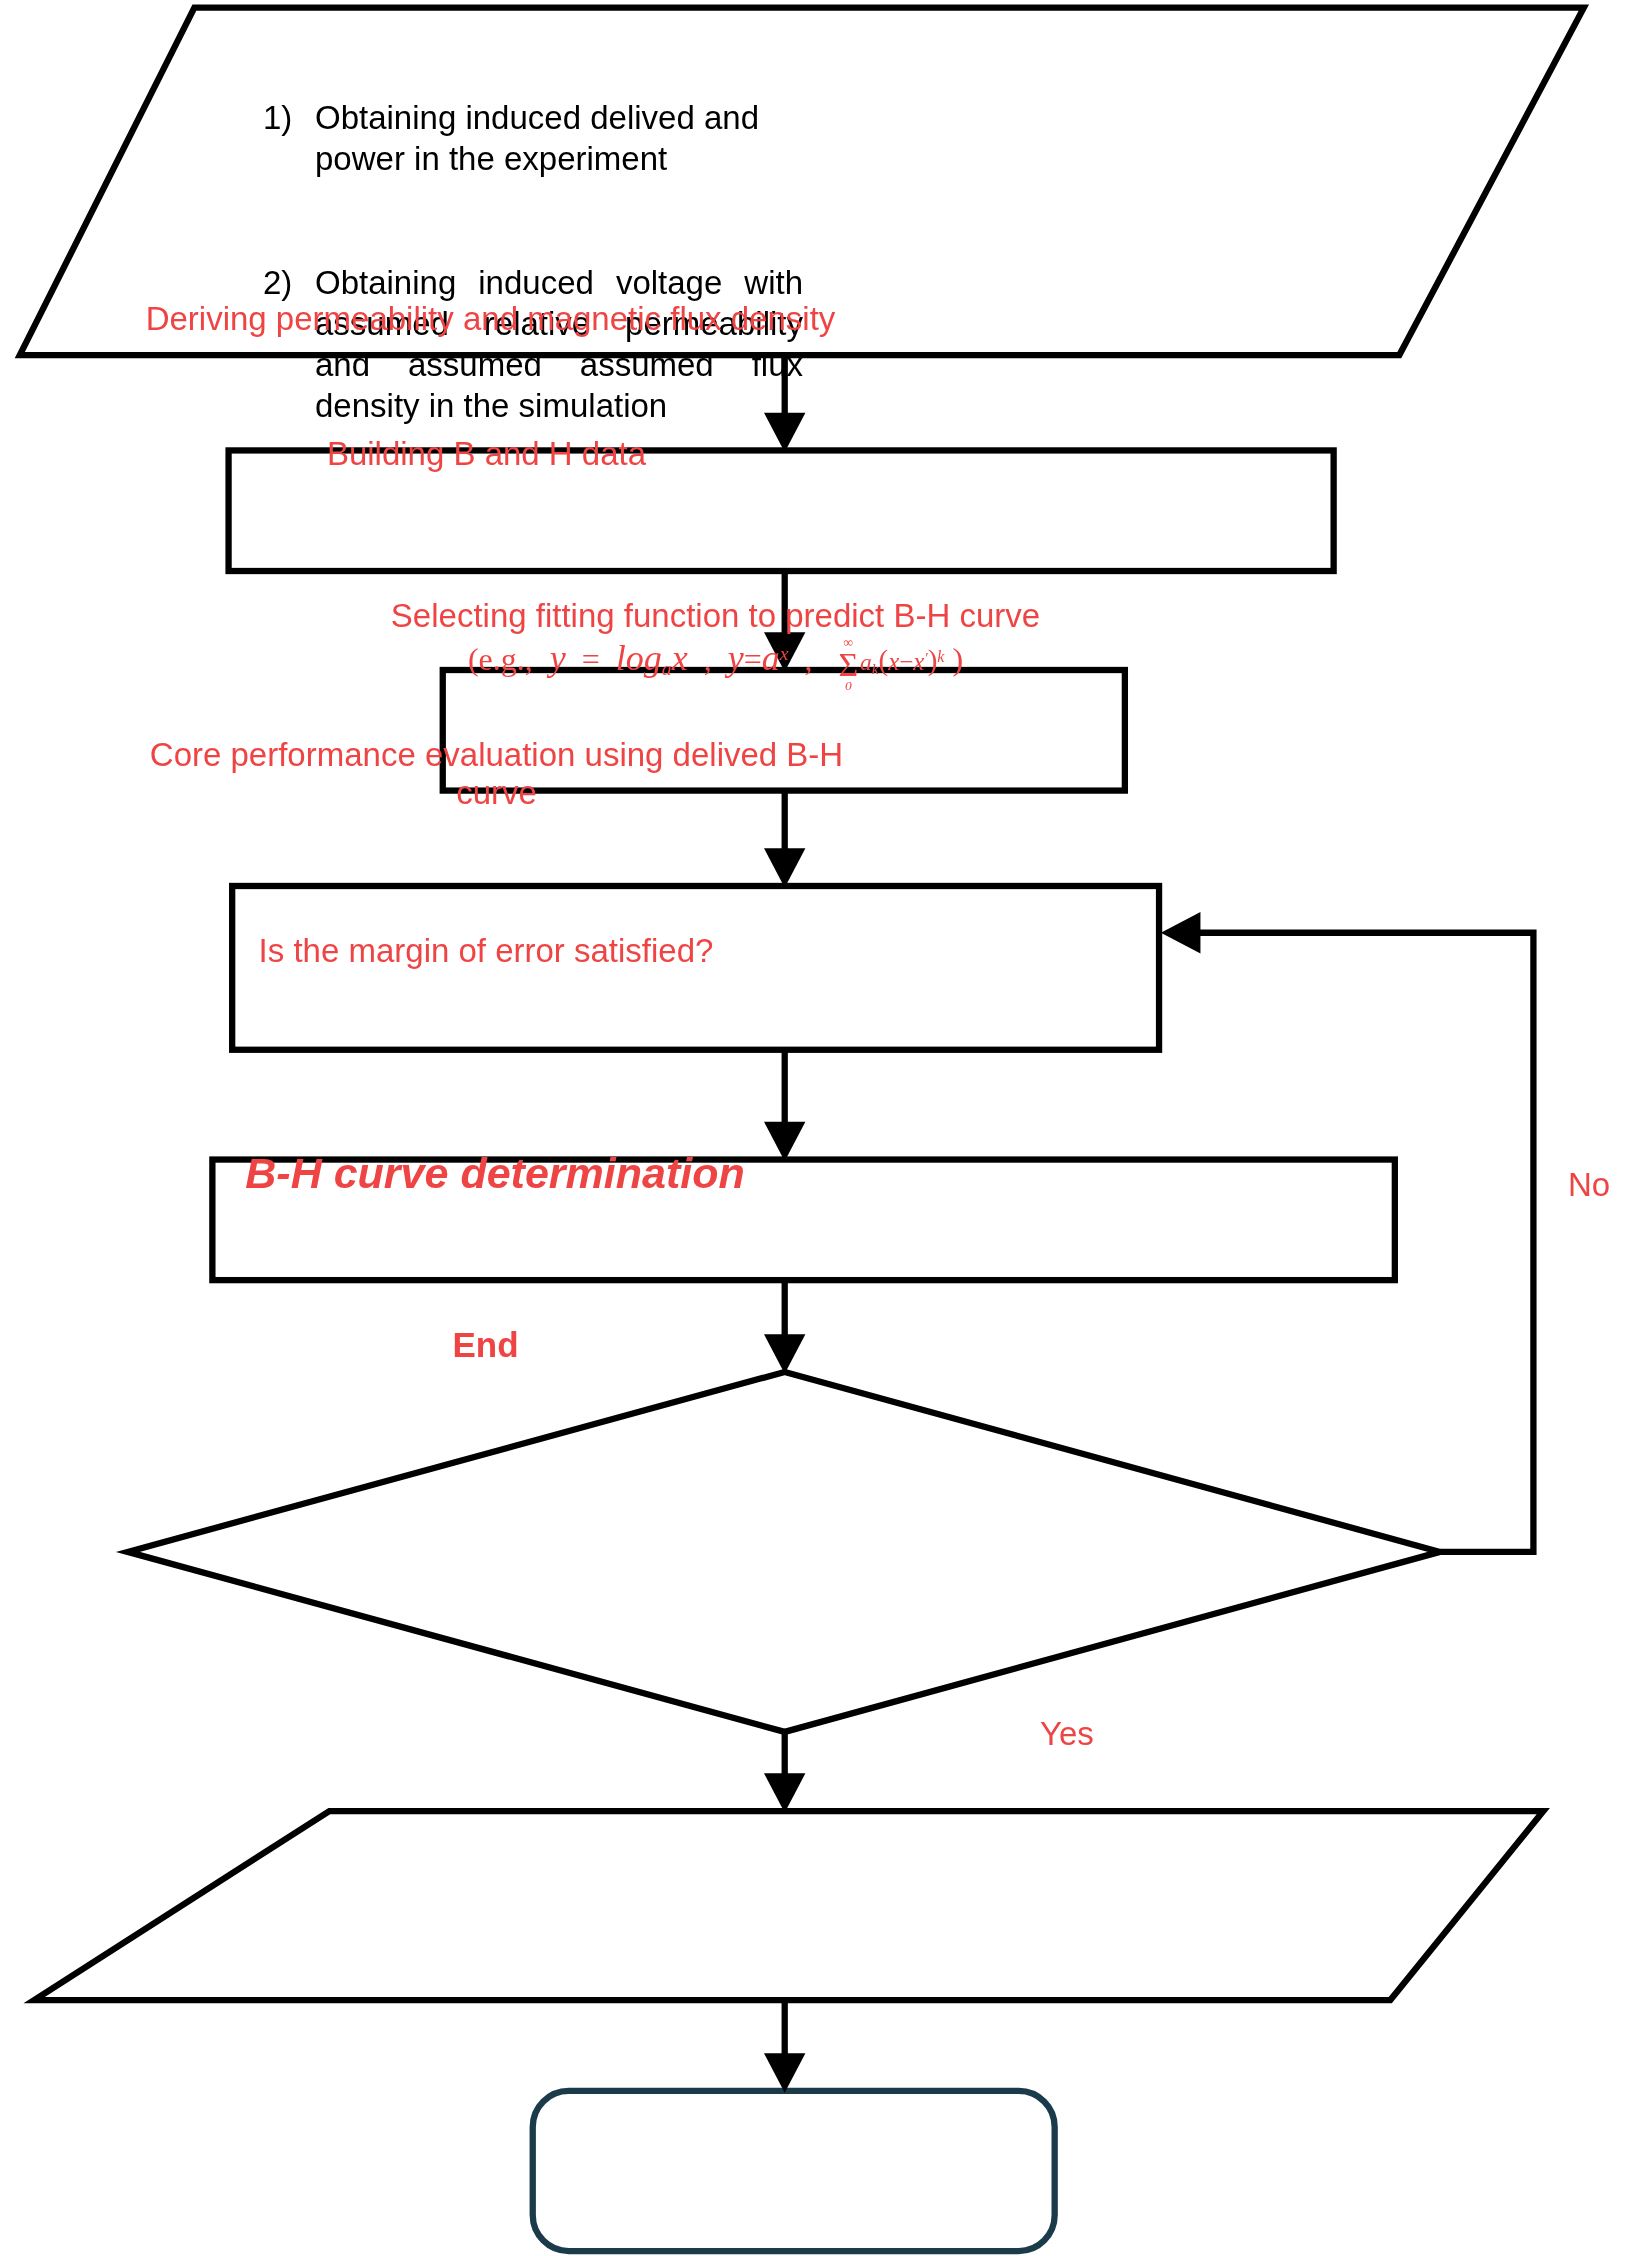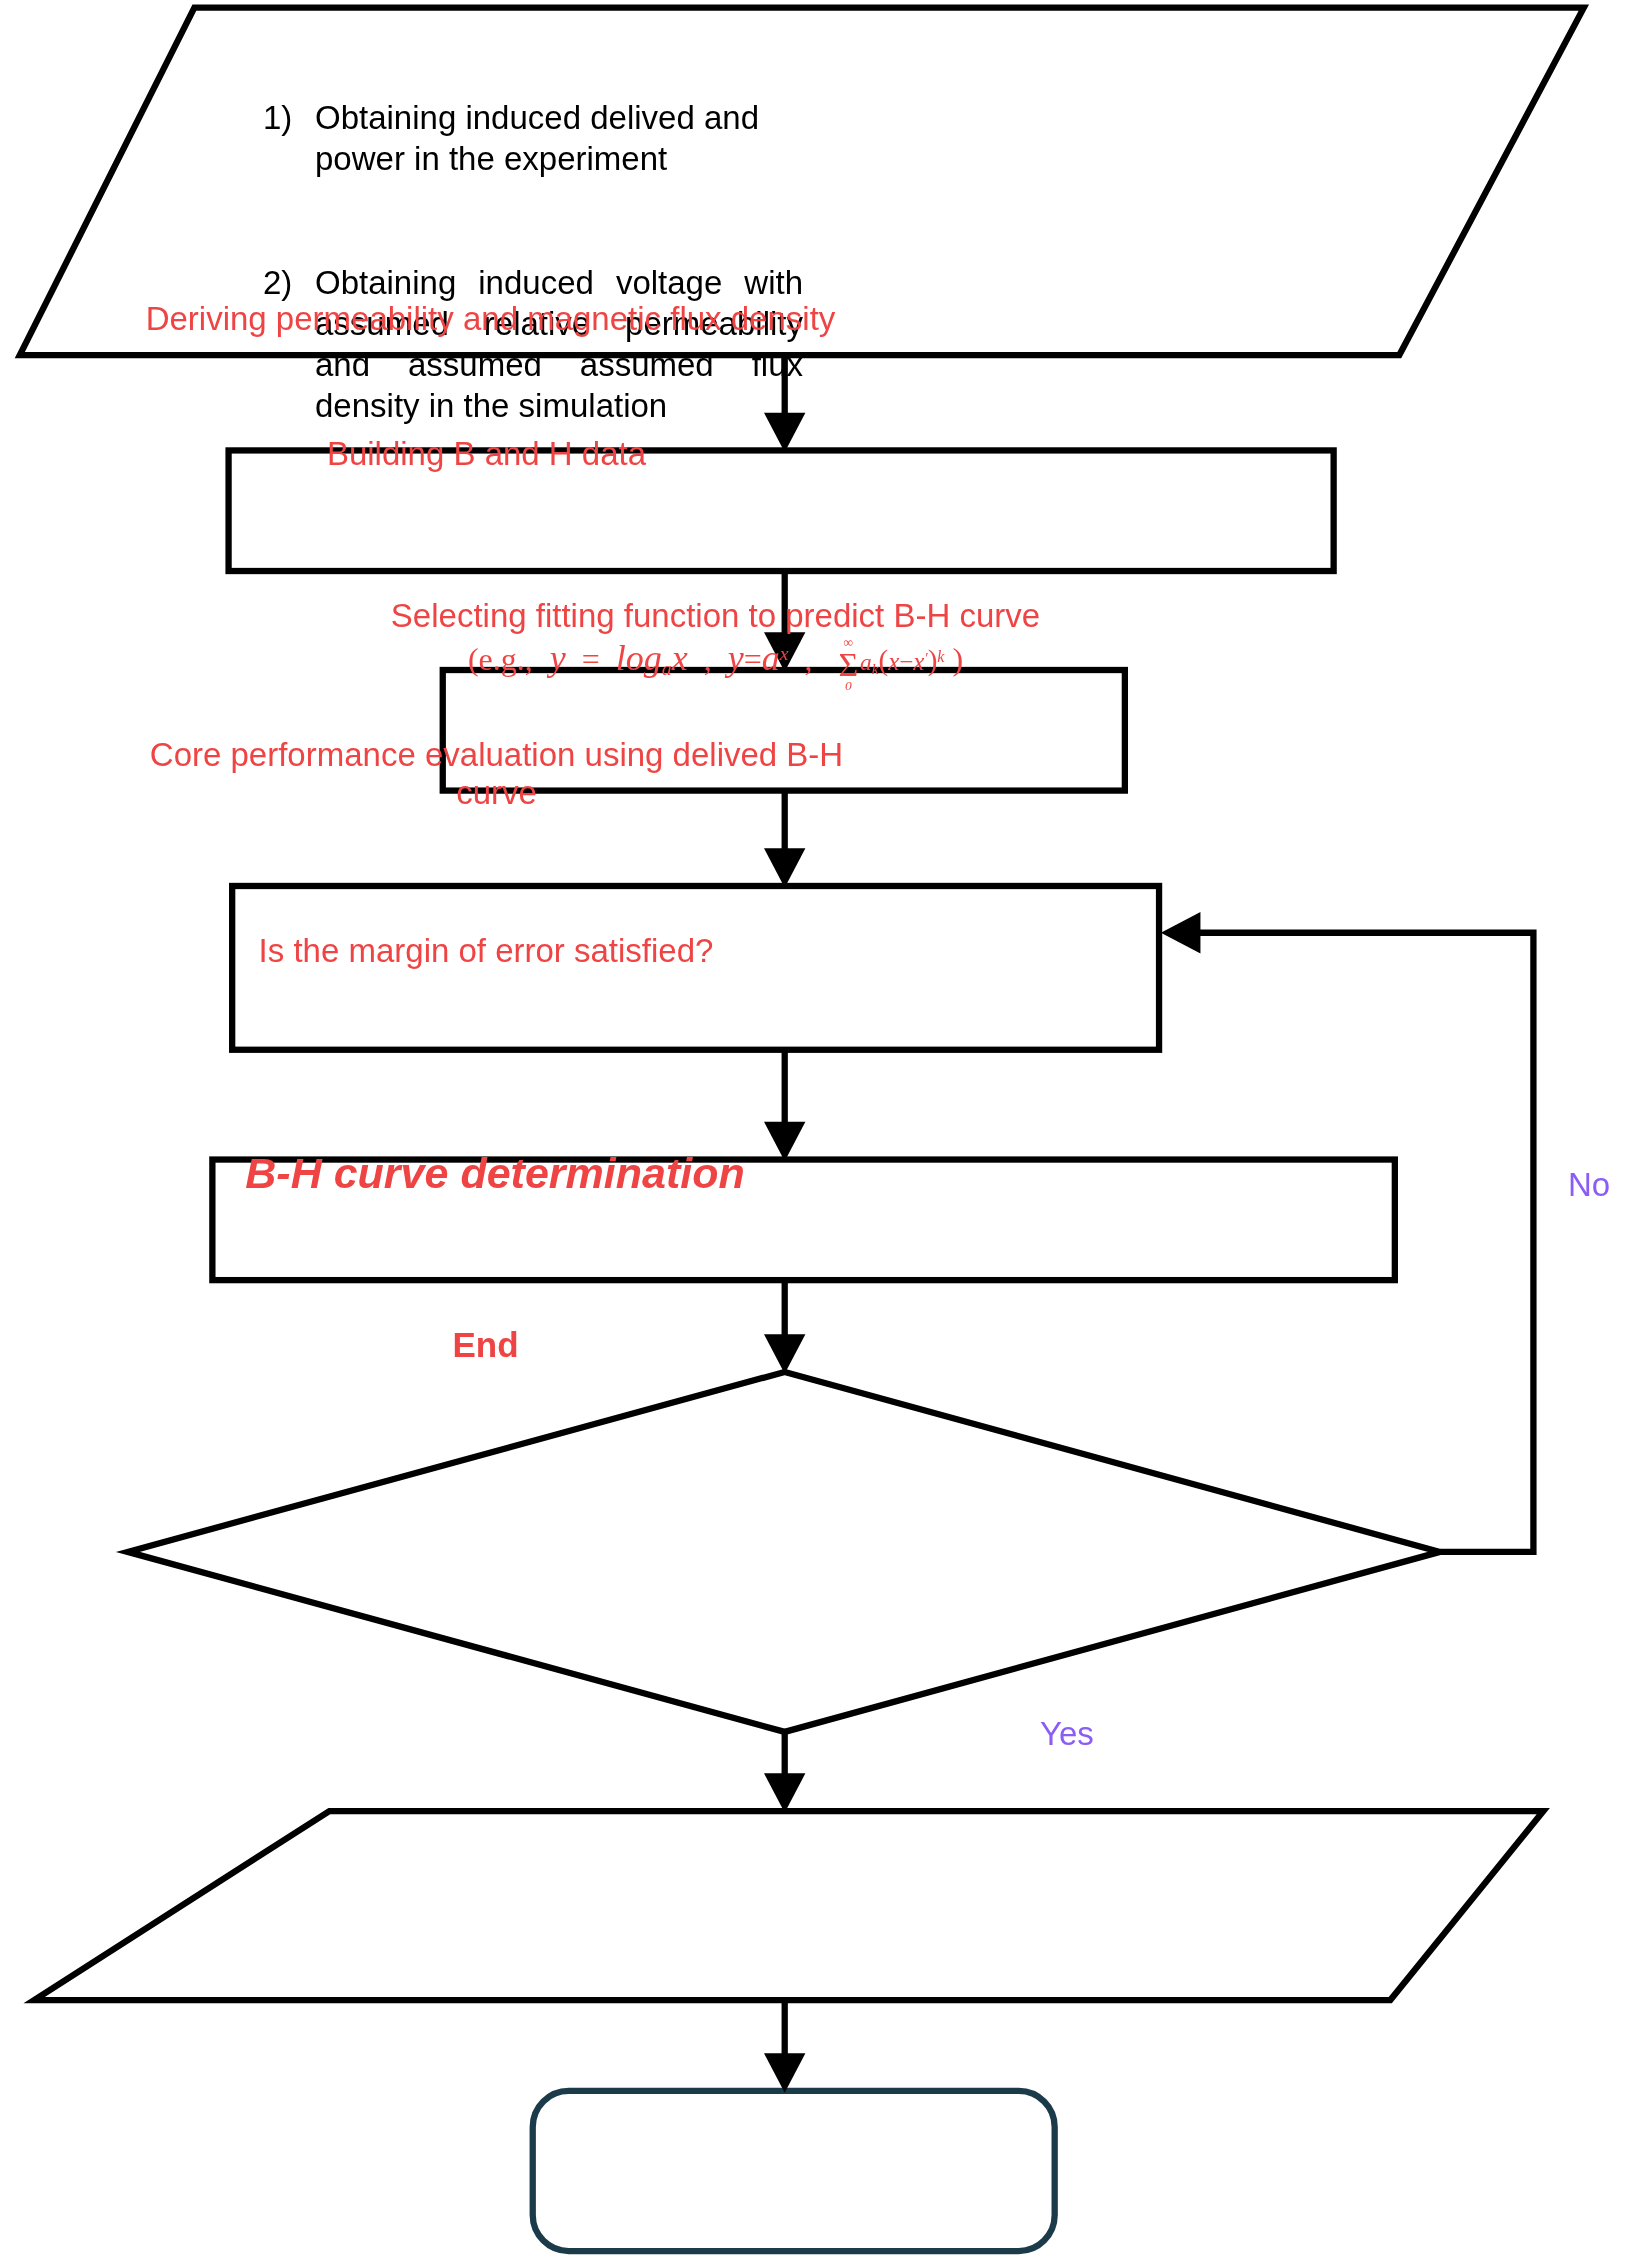--- a/index.html
+++ b/index.html
@@ -94,21 +94,21 @@
     left: 180px; top: 1149px; width: 630px;
     font-weight: bold; font-style: italic; font-size: 43px;
   }
   .l-end {
     left: 326px; top: 1325px; width: 319px;
     font-weight: bold; font-size: 35px;
   }
   .edge-label {
     position: absolute;
     font-size: 33px;
-    color: #8b5cf6;
+    color: #ef4444;
   }
   .lbl-no  { left: 1568px; top: 1166px; }
   .lbl-yes { left: 1040px; top: 1715px; }
 
   
   .formula {
     font-family: "Liberation Serif", serif;
     font-size: 32px;
     white-space: nowrap;
     display: inline-block;

